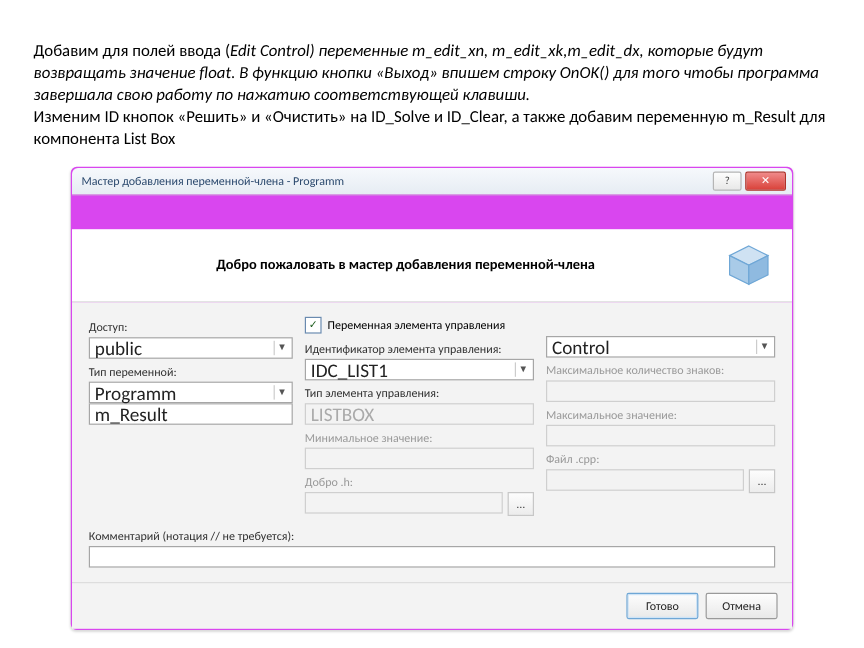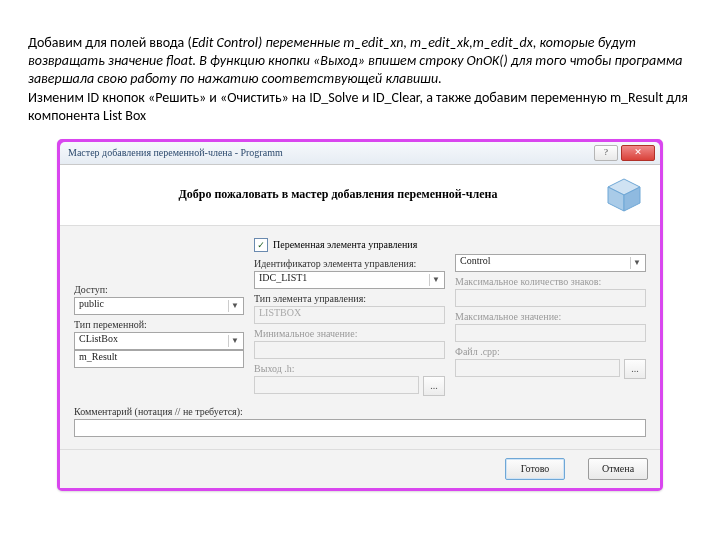--- a/index.html
+++ b/index.html
@@ -17,26 +17,25 @@
   }
   .para {
     font-size: 14px;
     line-height: 1.3;
     margin-bottom: 14px;
   }
   em { font-style: italic; }
   .window {
     width: 600px;
     margin: 0 auto;
-    border: 3px solid #d946ef;
+    border: 1px solid #d946ef;
     border-radius: 5px;
     box-shadow: 0 1px 2px rgba(0,0,0,.15);
     background: #d946ef;
     font-size: 10.5px;
-    font-family: Liberation Serif, serif;
   }
   .titlebar {
     height: 22px;
     background: linear-gradient(#f6f9fc, #e6ecf3);
     border-bottom: 1px solid #c9c9c9;
     display: flex;
     align-items: center;
     padding: 0 5px 0 8px;
     border-radius: 5px 5px 0 0;
     color: #2c4a6e;
@@ -57,54 +56,55 @@
     border-color:#b03028;
     color:#fff;
     width: 32px;
   }
   .header-band {
     background:#fff;
     border-bottom:1px solid #ddd;
     display:flex;
     align-items:center;
     padding: 10px 14px;
+    margin-top: 28px;
   }
   .header-band .htext {
     flex:1;
     text-align:center;
     font-weight:bold;
     font-size: 12px;
     color:#000;
   }
   .cube-icon {
     width: 44px; height: 40px;
     display:flex; align-items:center; justify-content:center;
   }
   .cube-icon svg { width: 40px; height: 36px; }
   .body-area {
     background: #f3f3f3;
     padding: 10px 14px 12px 14px;
   }
   .row { display:flex; gap: 10px; }
   .col { flex: 1; min-width: 0; }
-  .col.narrow { flex: 0 0 170px; margin-top: 44px; }
+  .col.narrow { flex: 0 0 170px; }
   .label {
     color:#333;
     font-size: 10px;
     margin: 4px 0 2px 0;
   }
   .label.dim { color:#9a9a9a; }
   .input, select.input {
     width: 100%;
     box-sizing: border-box;
     height: 18px;
     border: 1px solid #a6a6a6;
     background:#fff;
     padding: 0 4px;
-    font-size: 10px;
+    font-size: 16px;
     color:#222;
   }
   .input.dim {
     background:#f3f3f3;
     border-color:#cfcfcf;
     color:#aaa;
   }
   .selectwrap { position: relative; }
   .selectwrap .chev {
     position:absolute; right:3px; top:3px;
@@ -134,21 +134,21 @@
     background:linear-gradient(#fdfdfd,#ececec);
     font-size:10px;
     display:flex; align-items:center; justify-content:center;
     color:#555;
   }
   .footer {
     background:#f3f3f3;
     border-top:1px solid #ddd;
     display:flex;
     justify-content:flex-end;
-    gap: 23px;
+    gap: 6px;
     padding: 8px 12px;
   }
   .btn {
     min-width: 58px;
     height: 20px;
     border:1px solid #9a9a9a;
     border-radius:2px;
     background: linear-gradient(#fdfdfd,#e9e9e9);
     font-size:10px;
     display:flex; align-items:center; justify-content:center;
@@ -195,21 +195,21 @@
 
         <div class="col narrow">
           <div class="label">Доступ:</div>
           <div class="selectwrap">
             <div class="input">public</div>
             <div class="chev">▼</div>
           </div>
 
           <div class="label">Тип переменной:</div>
           <div class="selectwrap">
-            <div class="input">CListBox</div>
+            <div class="input">Programm</div>
             <div class="chev">▼</div>
           </div>
 
           <div class="input">m_Result</div>
         </div>
 
         <div class="col">
           <div class="checkbox-row">
             <div class="cbx">✓</div>
             <span>Переменная элемента управления</span>
@@ -220,21 +220,21 @@
             <div class="input">IDC_LIST1</div>
             <div class="chev">▼</div>
           </div>
 
           <div class="label">Тип элемента управления:</div>
           <div class="input dim">LISTBOX</div>
 
           <div class="label dim">Минимальное значение:</div>
           <div class="input dim"></div>
 
-          <div class="label dim">Выход .h:</div>
+          <div class="label dim">Добро .h:</div>
           <div class="file-row">
             <div class="input dim"></div>
             <div class="dots-btn">...</div>
           </div>
         </div>
 
         <div class="col">
           <div class="spacer6"></div>
             <div class="spacer6"></div>
             <div class="spacer6"></div>

